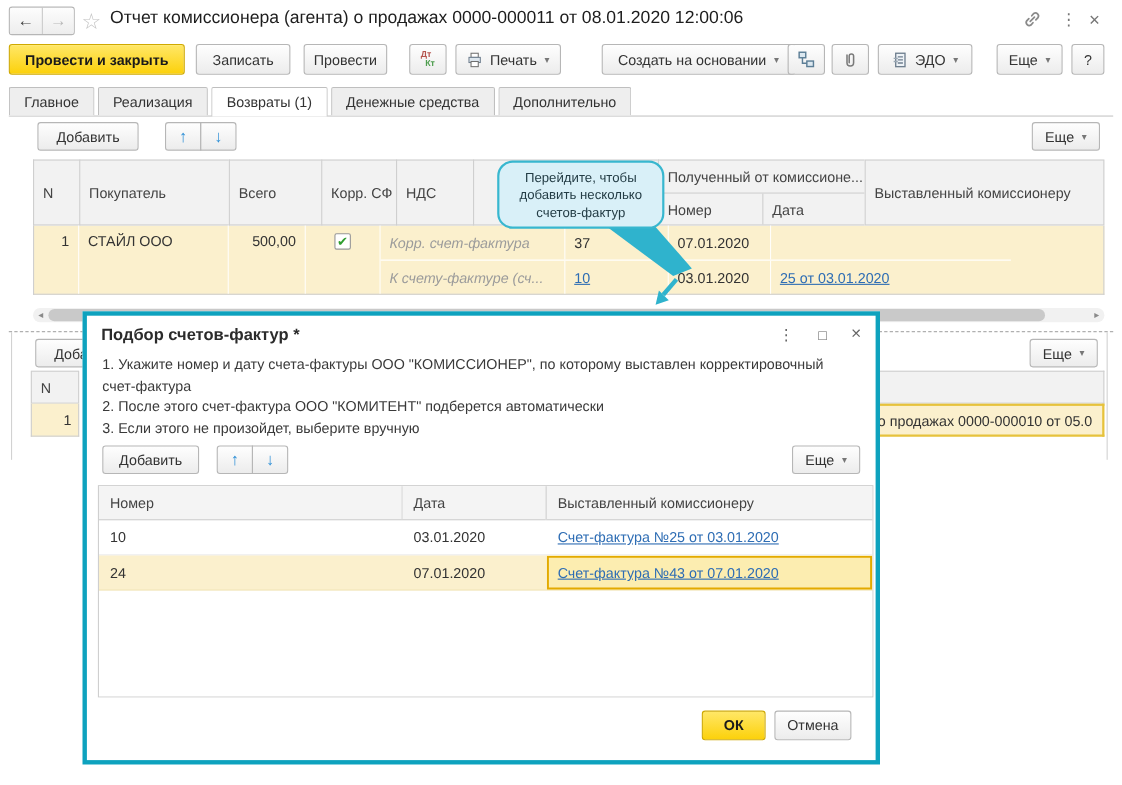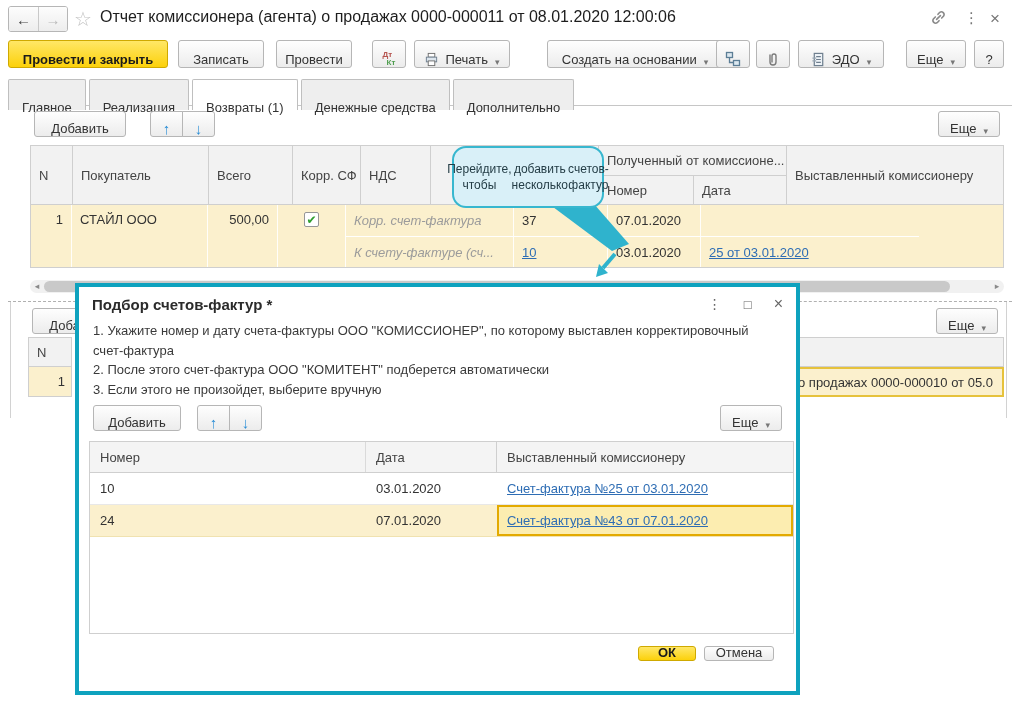--- a/index.html
+++ b/index.html
@@ -1,38 +1,38 @@
 <!DOCTYPE html>
 <html><head>
 <meta charset="utf-8">
 <style>
   *{margin:0;padding:0;box-sizing:border-box}
   html,body{background:#fff}
   .screen{position:relative;width:1020px;height:714px;overflow:hidden;background:#fff;
           font-family:"Liberation Sans","DejaVu Sans",sans-serif;font-size:13px;color:#333}
   .abs{position:absolute}
   
-  .btn{display:inline-flex;align-items:flex-end;justify-content:center;height:28px;padding:0 12px;
+  .btn{display:inline-flex;align-items:center;justify-content:center;height:28px;padding:0 12px;
        background:linear-gradient(#fefefe,#ececec);border:1px solid #b6b6b6;border-radius:3px;
        color:#333;font-size:13px;white-space:nowrap;cursor:pointer}
   .btn .caret{margin-left:7px;font-size:9px;color:#777}
   .btn-y{background:linear-gradient(#ffe767,#fcd10b);border-color:#cfa900;font-weight:bold;color:#1a1a1a}
   .btn-s{height:26px}
   .icon-btn{padding:0 8px}
   .arr-glyph{color:#2d8fd6;font-weight:bold;font-size:15px;line-height:1}
   
   .navgrp{position:absolute;left:8px;top:6px;display:flex;border:1px solid #b6b6b6;border-radius:3px;overflow:hidden}
   .navgrp .nb{width:29px;height:24px;display:flex;align-items:center;justify-content:center;background:linear-gradient(#fdfdfd,#ededed);cursor:pointer;font-size:15px}
   .navgrp .nb+.nb{border-left:1px solid #c9c9c9}
   .star{position:absolute;left:74px;top:7px;font-size:20px;color:#c3c3c3;cursor:pointer}
   .wtitle{position:absolute;left:100px;top:8px;font-size:16px;color:#1d1d1d;white-space:nowrap}
   .tb-ico{position:absolute;top:9px;color:#777;cursor:pointer}
   
   .tabbar{position:absolute;left:8px;top:79px;width:1004px;height:27px;border-bottom:1px solid #c6c6c6}
-  .tab{position:relative;float:left;height:26px;line-height:25px;padding:15px 13px;margin-right:3px;
+  .tab{position:relative;float:left;height:26px;line-height:25px;padding:0 13px;margin-right:3px;
        background:#eeeeee;border:1px solid #bfbfbf;border-bottom:none;border-radius:2px 2px 0 0;cursor:pointer;color:#333}
   .tab.active{background:#fff;height:27px;z-index:2}
   
   .t1{position:absolute;left:30px;top:145px;width:974px}
   .hrow{display:flex;height:60px}
   .hc{background:#f2f2f2;border-left:1px solid #cfcfcf;border-top:1px solid #cfcfcf;border-bottom:1px solid #cfcfcf;
       padding:0 8px;display:flex;align-items:center;color:#444;overflow:hidden;white-space:nowrap}
   .hc.last{border-right:1px solid #cfcfcf}
   .hgrp{display:flex;flex-direction:column;background:#f2f2f2;border-left:1px solid #cfcfcf;border-top:1px solid #cfcfcf;border-bottom:1px solid #cfcfcf}
   .hg-t{height:30px;display:flex;align-items:center;padding:0 8px;border-bottom:1px solid #cfcfcf;color:#444;white-space:nowrap;overflow:hidden}
@@ -56,21 +56,21 @@
   .split{position:absolute;left:8px;top:301px;width:1004px;border-top:1px dashed #b0b0b0}
   .vline{position:absolute;width:0;border-left:1px solid #d2d2d2}
   
   .mini-h{position:absolute;left:28px;top:337px;width:44px;height:30px;background:#f2f2f2;border:1px solid #cfcfcf;display:flex;align-items:center;padding:0 8px;color:#444}
   .mini-r{position:absolute;left:28px;top:367px;width:44px;height:30px;background:#fbf0cd;border:1px solid #cfcfcf;border-top:none;display:flex;align-items:center;justify-content:flex-end;padding:0 6px}
   .band-h{position:absolute;left:600px;top:337px;width:404px;height:30px;background:#f2f2f2;border-top:1px solid #cfcfcf;border-bottom:1px solid #cfcfcf;border-right:1px solid #cfcfcf}
   .band-r{position:absolute;left:600px;top:367px;width:404px;height:30px;background:#fbf0cd;border:2px solid #e6c23c;border-left:none;display:flex;align-items:center;overflow:hidden;white-space:nowrap}
   .band-r span{margin-left:198px}
   
   .callout{position:absolute;left:452px;top:146px;width:152px;height:62px;background:#d9f0f8;border:2px solid #38b7cf;
-           border-radius:14px;display:flex;flex-direction:row;align-items:center;justify-content:center;
+           border-radius:14px;display:flex;flex-direction:column;align-items:center;justify-content:center;
            font-size:12px;line-height:1.35;color:#243d46;text-align:center;z-index:40}
   .arrows{position:absolute;left:0;top:0;width:1020px;height:714px;pointer-events:none;z-index:39}
   
   .dlg{position:absolute;left:75px;top:283px;width:725px;height:412px;background:#fff;border:4px solid #0ea2be;z-index:100}
   .dlg-title{display:flex;align-items:center;height:34px;padding:0 13px}
   .dlg-title .t{font-weight:bold;font-size:15px;color:#2b2b2b}
   .dlg-ctrl{margin-left:auto;display:flex;align-items:center;gap:22px;color:#666}
   .instr{margin:0 14px 6px;width:660px;line-height:1.5;color:#3a3a3a}
   .dlg-tb{position:relative;height:32px;margin:6px 12px 2px}
   .dt{margin:4px 10px 0;width:705px;border:1px solid #cfcfcf}
@@ -81,21 +81,21 @@
   .dt-sub .s1{width:276px;display:flex;align-items:center;padding:0 10px;border-right:1px solid #dadada}
   .dt-sub .s2{width:130px;display:flex;align-items:center;padding:0 10px}
   .dt-issuedh{width:297px;padding:8px 10px 0;border-bottom:1px solid #cfcfcf;white-space:nowrap}
   .dt-row{display:flex;height:32px;border-bottom:1px solid #e8e8e8;background:#fff}
   .dt-row .c{display:flex;align-items:center;padding:0 10px;overflow:hidden;white-space:nowrap}
   .c-num{width:276px}.c-date{width:131px}.c-iss{width:296px}
   .row-sel{background:#fbf0cd;border-bottom:1px solid #f0e2b0}
   .cell-sel{box-shadow:inset 0 0 0 2px #e3aa00;background:#fcedb0}
   .dt-empty{height:96px;background:#fff}
   .dlg-foot{display:flex;justify-content:flex-end;gap:8px;padding:12px 22px 0}
-  .fbtn{height:15px}
+  .fbtn{height:27px}
 </style>
 </head>
 <body>
 
 <div class="screen">
 
   <div class="navgrp">
     <div class="nb" style="color:#444">
         <span>←</span>
       </div>

